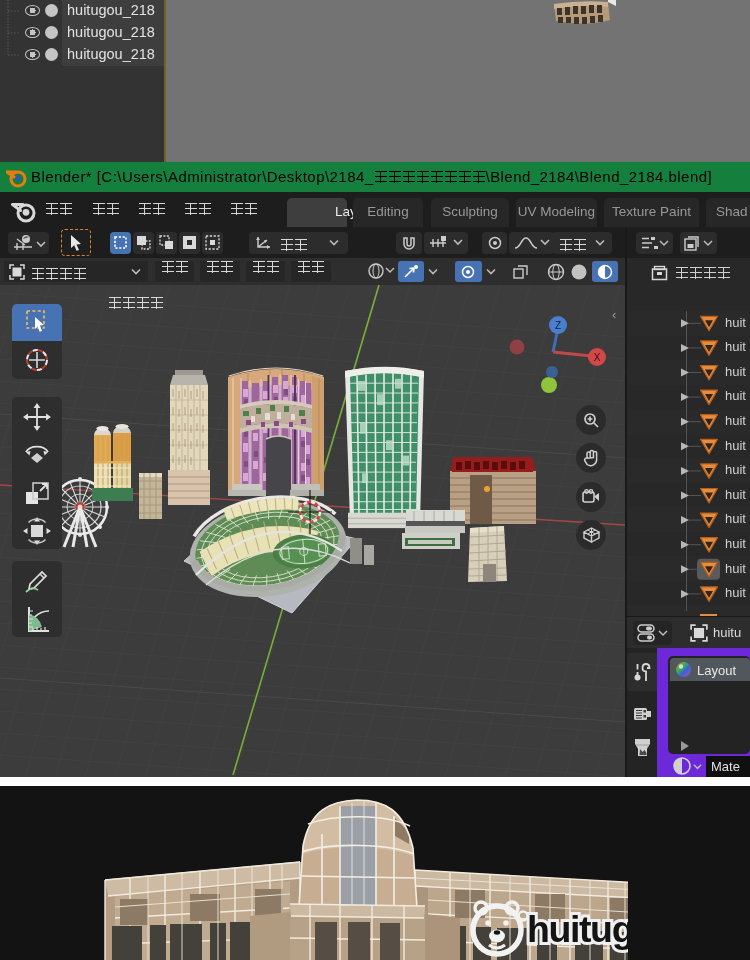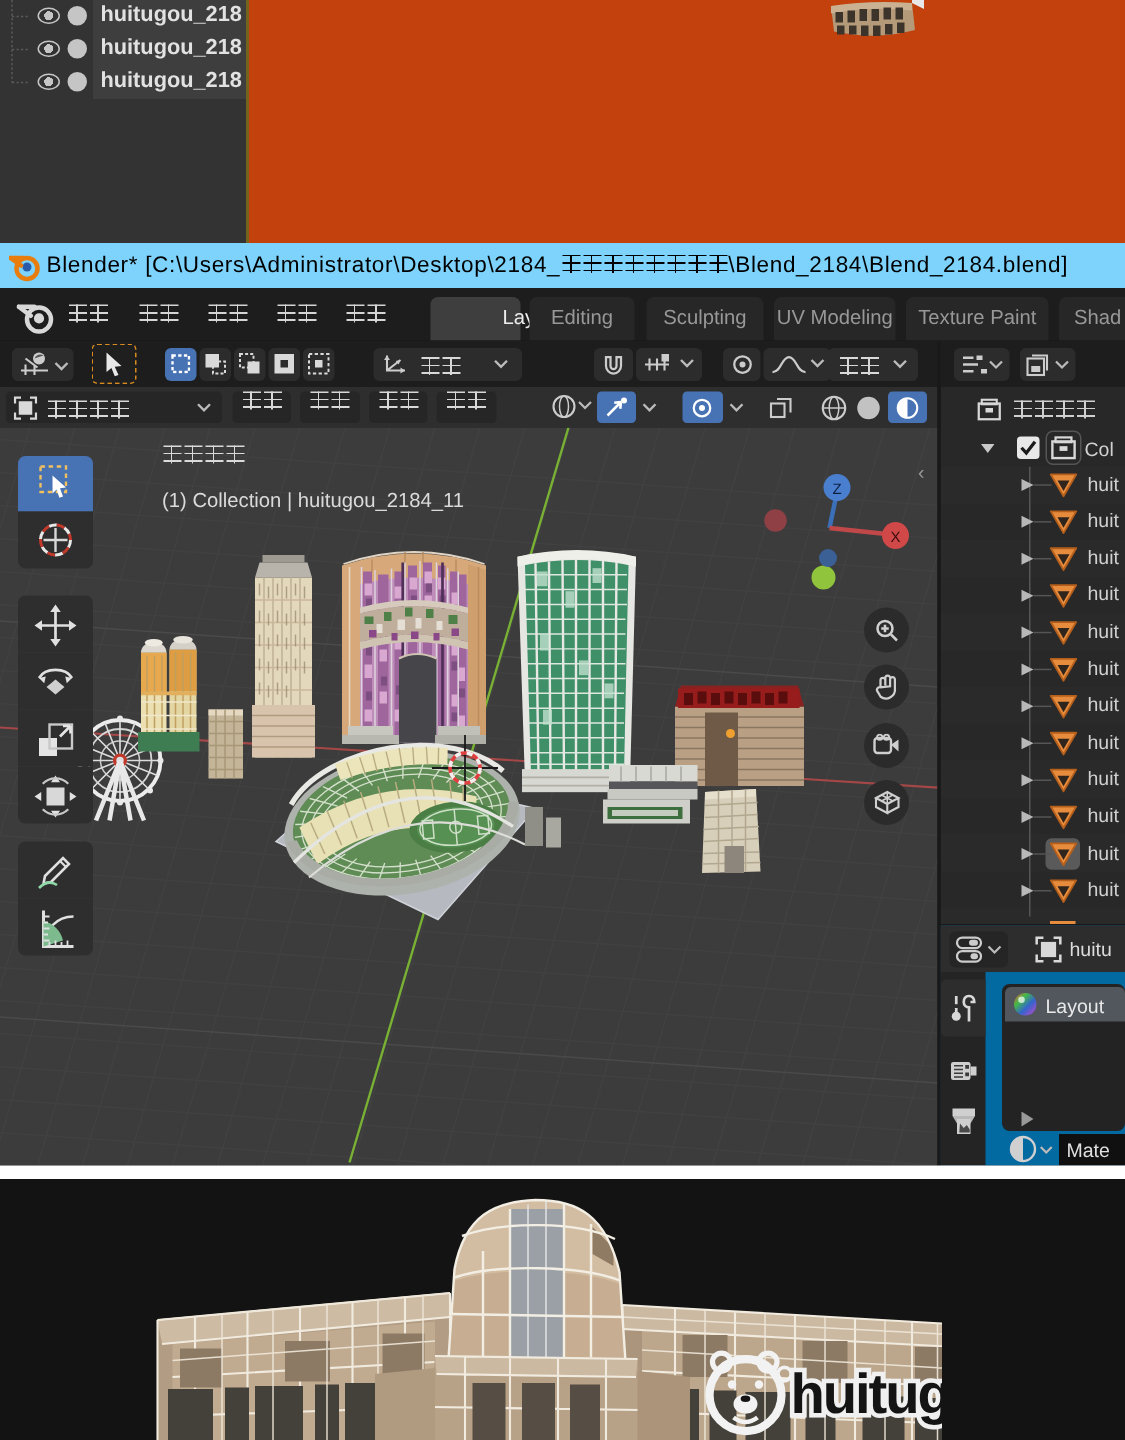--- a/index.html
+++ b/index.html
@@ -4,50 +4,50 @@
 <style>
 *{margin:0;padding:0;box-sizing:border-box;}
 html,body{width:750px;height:960px;background:#131313;font-family:"Liberation Sans",sans-serif;overflow:hidden;}
 #page{position:relative;width:750px;height:960px;}
 .abs{position:absolute;}
 
 .cj{display:inline-block;width:12px;height:12px;margin:0 1px;vertical-align:-1px;
 background:linear-gradient(to right,transparent 5px,currentColor 5px,currentColor 6px,transparent 6px),
 linear-gradient(to bottom,currentColor 0,currentColor 1px,transparent 1px,transparent 5px,currentColor 5px,currentColor 6px,transparent 6px,transparent 10px,currentColor 10px,currentColor 11px,transparent 11px);}
 
-#topshot{left:0;top:0;width:750px;height:162px;background:#c2410c;font-weight:bold;}
+#topshot{left:0;top:0;width:750px;height:162px;background:#737373;}
 #topshot .lpanel{position:absolute;left:0;top:0;width:164px;height:162px;background:#333333;}
 #topshot .odiv{position:absolute;left:164px;top:0;width:2px;height:162px;background:#74621f;}
 .orow{position:absolute;left:0;width:164px;height:22px;}
 .orow .txtbg{position:absolute;left:62px;top:0;width:102px;height:22px;background:#3e3e3e;}
 .orow .txt{position:absolute;left:67px;top:2px;font-size:14.5px;color:#e2e2e2;}
 .eye{position:absolute;top:5px;width:15px;height:11px;border-radius:50%;border:1.5px solid #c5c5c5;background:radial-gradient(circle at 50% 50%, #c5c5c5 0 3px, transparent 3px);}
 .dot{position:absolute;top:4px;width:13px;height:13px;border-radius:50%;background:#c5c5c5;}
 
-#titlebar{left:0;top:162px;width:750px;height:32px;background:#7dd3fc;color:#000;}
+#titlebar{left:0;top:162px;width:750px;height:32px;background:#15803d;color:#000;}
 #titlebar .t{position:absolute;left:31px;top:6px;font-size:15px;letter-spacing:0.45px;color:#000;}
 
 #menubar{left:0;top:192px;width:750px;height:35px;background:#1d1d1d;color:#d5d5d5;}
 .mitem{position:absolute;top:10px;font-size:13px;color:#d5d5d5;}
 .tab{position:absolute;top:6px;height:29px;border-radius:5px 5px 0 0;background:#272727;color:#989898;font-size:13.5px;text-align:center;line-height:28px;}
 .tab.act{background:#3e3e3e;color:#ececec;padding-left:48px;}
 
 #toolrow{left:0;top:227px;width:750px;height:31px;background:#1d1d1d;}
 .btn{position:absolute;background:#2c2c2c;border-radius:4px;}
 
 #vphead{left:0;top:258px;width:625px;height:27px;background:#2e2e2e;}
 .vmenu{position:absolute;top:3px;height:21px;background:#262626;border-radius:3px;color:#d8d8d8;font-size:12.5px;text-align:center;}
 
 #viewport{left:0;top:285px;width:625px;height:492px;background:#3c3c3c;overflow:hidden;}
 
 #outliner{left:627px;top:228px;width:123px;height:389px;background:#282828;}
 #outlhead{position:absolute;left:0;top:0;width:123px;height:30px;background:#1d1d1d;}
 .orow2{position:absolute;left:0;width:123px;height:25px;color:#d0d0d0;font-size:13px;}
 
-#props{left:627px;top:617px;width:123px;height:160px;background:#0369a1;}
+#props{left:627px;top:617px;width:123px;height:160px;background:#6d28d9;}
 
 #wstrip{left:0;top:777px;width:750px;height:9px;background:#ffffff;}
 #bottom{left:0;top:786px;width:628px;height:174px;background:#131313;overflow:hidden;}
 </style>
 </head>
 <body>
 <div id="page">
   <div class="abs" id="topshot">
     <div class="lpanel"></div>
     <div class="odiv"></div>
@@ -543,21 +543,20 @@
       <rect x="364" y="260" width="10" height="20" fill="#a8a8a0"></rect>
 
       <g>
         <path d="M310 205 V249 M288 227 H332" stroke="#1a1a1a" stroke-width="1.2"></path>
         <circle cx="310" cy="227" r="10" fill="none" stroke="#e04040" stroke-width="2.4"></circle>
         <circle cx="310" cy="227" r="10" fill="none" stroke="#f0f0f0" stroke-width="2.4" stroke-dasharray="4 4"></circle>
       </g>
     </svg>
     
     <div class="abs" style="left:108px;top:11px;color:#dadada;font-size:13.5px"><span class="cj"></span><span class="cj"></span><span class="cj"></span><span class="cj"></span></div>
-    <div class="abs" style="left:108px;top:41px;color:#dadada;font-size:13.5px">(1) Collection | huitugou_2184_11</div>
     
     <div class="abs" style="left:612px;top:22px;color:#9a9a9a;font-size:13px">‹</div>
     
     <div id="vtoolbar">
       <div class="abs" style="left:12px;top:19px;width:50px;height:37px;background:#4772b3;border-radius:5px 5px 0 0"></div>
       <svg class="abs" style="left:26px;top:25px" width="24" height="26" viewBox="0 0 24 26">
         <rect x="1" y="1" width="17" height="17" fill="none" stroke="#f0c060" stroke-width="1.6" stroke-dasharray="3 2.4"></rect>
         <path d="M9 7 L18 15 L14 15.5 L16 21 L13.6 21.8 L11.7 16.4 L9 19 Z" fill="#fff"></path>
         <path d="M50 37" fill="none"></path>
       </svg>
@@ -662,36 +661,20 @@
 
     <div class="orow2" style="top:33px">
       <svg class="abs" style="left:24px;top:4px" width="17" height="16" viewBox="0 0 17 16">
         <rect x="1.5" y="4" width="14" height="10.5" fill="none" stroke="#d8d8d8" stroke-width="1.5"></rect>
         <rect x="3.5" y="1.5" width="10" height="3" fill="none" stroke="#d8d8d8" stroke-width="1.4"></rect>
         <rect x="6" y="7" width="5" height="3" fill="#d8d8d8"></rect>
       </svg>
       <span class="abs" style="left:48px;top:5px"><span class="cj"></span><span class="cj"></span><span class="cj"></span><span class="cj"></span></span>
     </div>
 
-    <div class="orow2" style="top:59px">
-      <svg class="abs" style="left:27px;top:9px" width="9" height="6" viewBox="0 0 9 6">
-          <path d="M0 0 h9 l-4.5 6 Z" fill="#c8c8c8"></path>
-        </svg>
-      <svg class="abs" style="left:50px;top:3px" width="17" height="17" viewBox="0 0 17 17">
-        <rect x="1" y="1" width="15" height="15" rx="2.5" fill="#e8e8e8"></rect>
-        <path d="M4 8.5 l3.2 3.5 L13 4.5" stroke="#1b1b1b" stroke-width="2.2" fill="none"></path>
-      </svg>
-      <div class="abs" style="left:70px;top:0;width:24px;height:23px;border:1.5px solid #555;border-radius:5px"></div>
-      <svg class="abs" style="left:73px;top:3px" width="18" height="17" viewBox="0 0 17 16">
-        <rect x="1.5" y="4" width="14" height="10.5" fill="none" stroke="#d8d8d8" stroke-width="1.5"></rect>
-        <rect x="3.5" y="1.5" width="10" height="3" fill="none" stroke="#d8d8d8" stroke-width="1.4"></rect>
-        <rect x="6" y="7" width="5" height="3" fill="#d8d8d8"></rect>
-      </svg>
-      <span class="abs" style="left:96px;top:5px">Col</span>
-    </div>
     <div id="treerows">
       <svg class="abs" style="left:0;top:83px" width="123" height="306" viewBox="0 0 123 306">
         <g>
             <rect x="0" y="0" width="123" height="25" fill="#2b2b2b" opacity="0.5"></rect>
             <rect x="0" y="49" width="123" height="25" fill="#2b2b2b" opacity="0.5"></rect>
             <rect x="0" y="98" width="123" height="25" fill="#2b2b2b" opacity="0.5"></rect>
             <rect x="0" y="147" width="123" height="25" fill="#2b2b2b" opacity="0.5"></rect>
             <rect x="0" y="196" width="123" height="25" fill="#2b2b2b" opacity="0.5"></rect>
             <rect x="0" y="245" width="123" height="25" fill="#2b2b2b" opacity="0.5"></rect>
             <rect x="0" y="294" width="123" height="12" fill="#2b2b2b" opacity="0.5"></rect>

